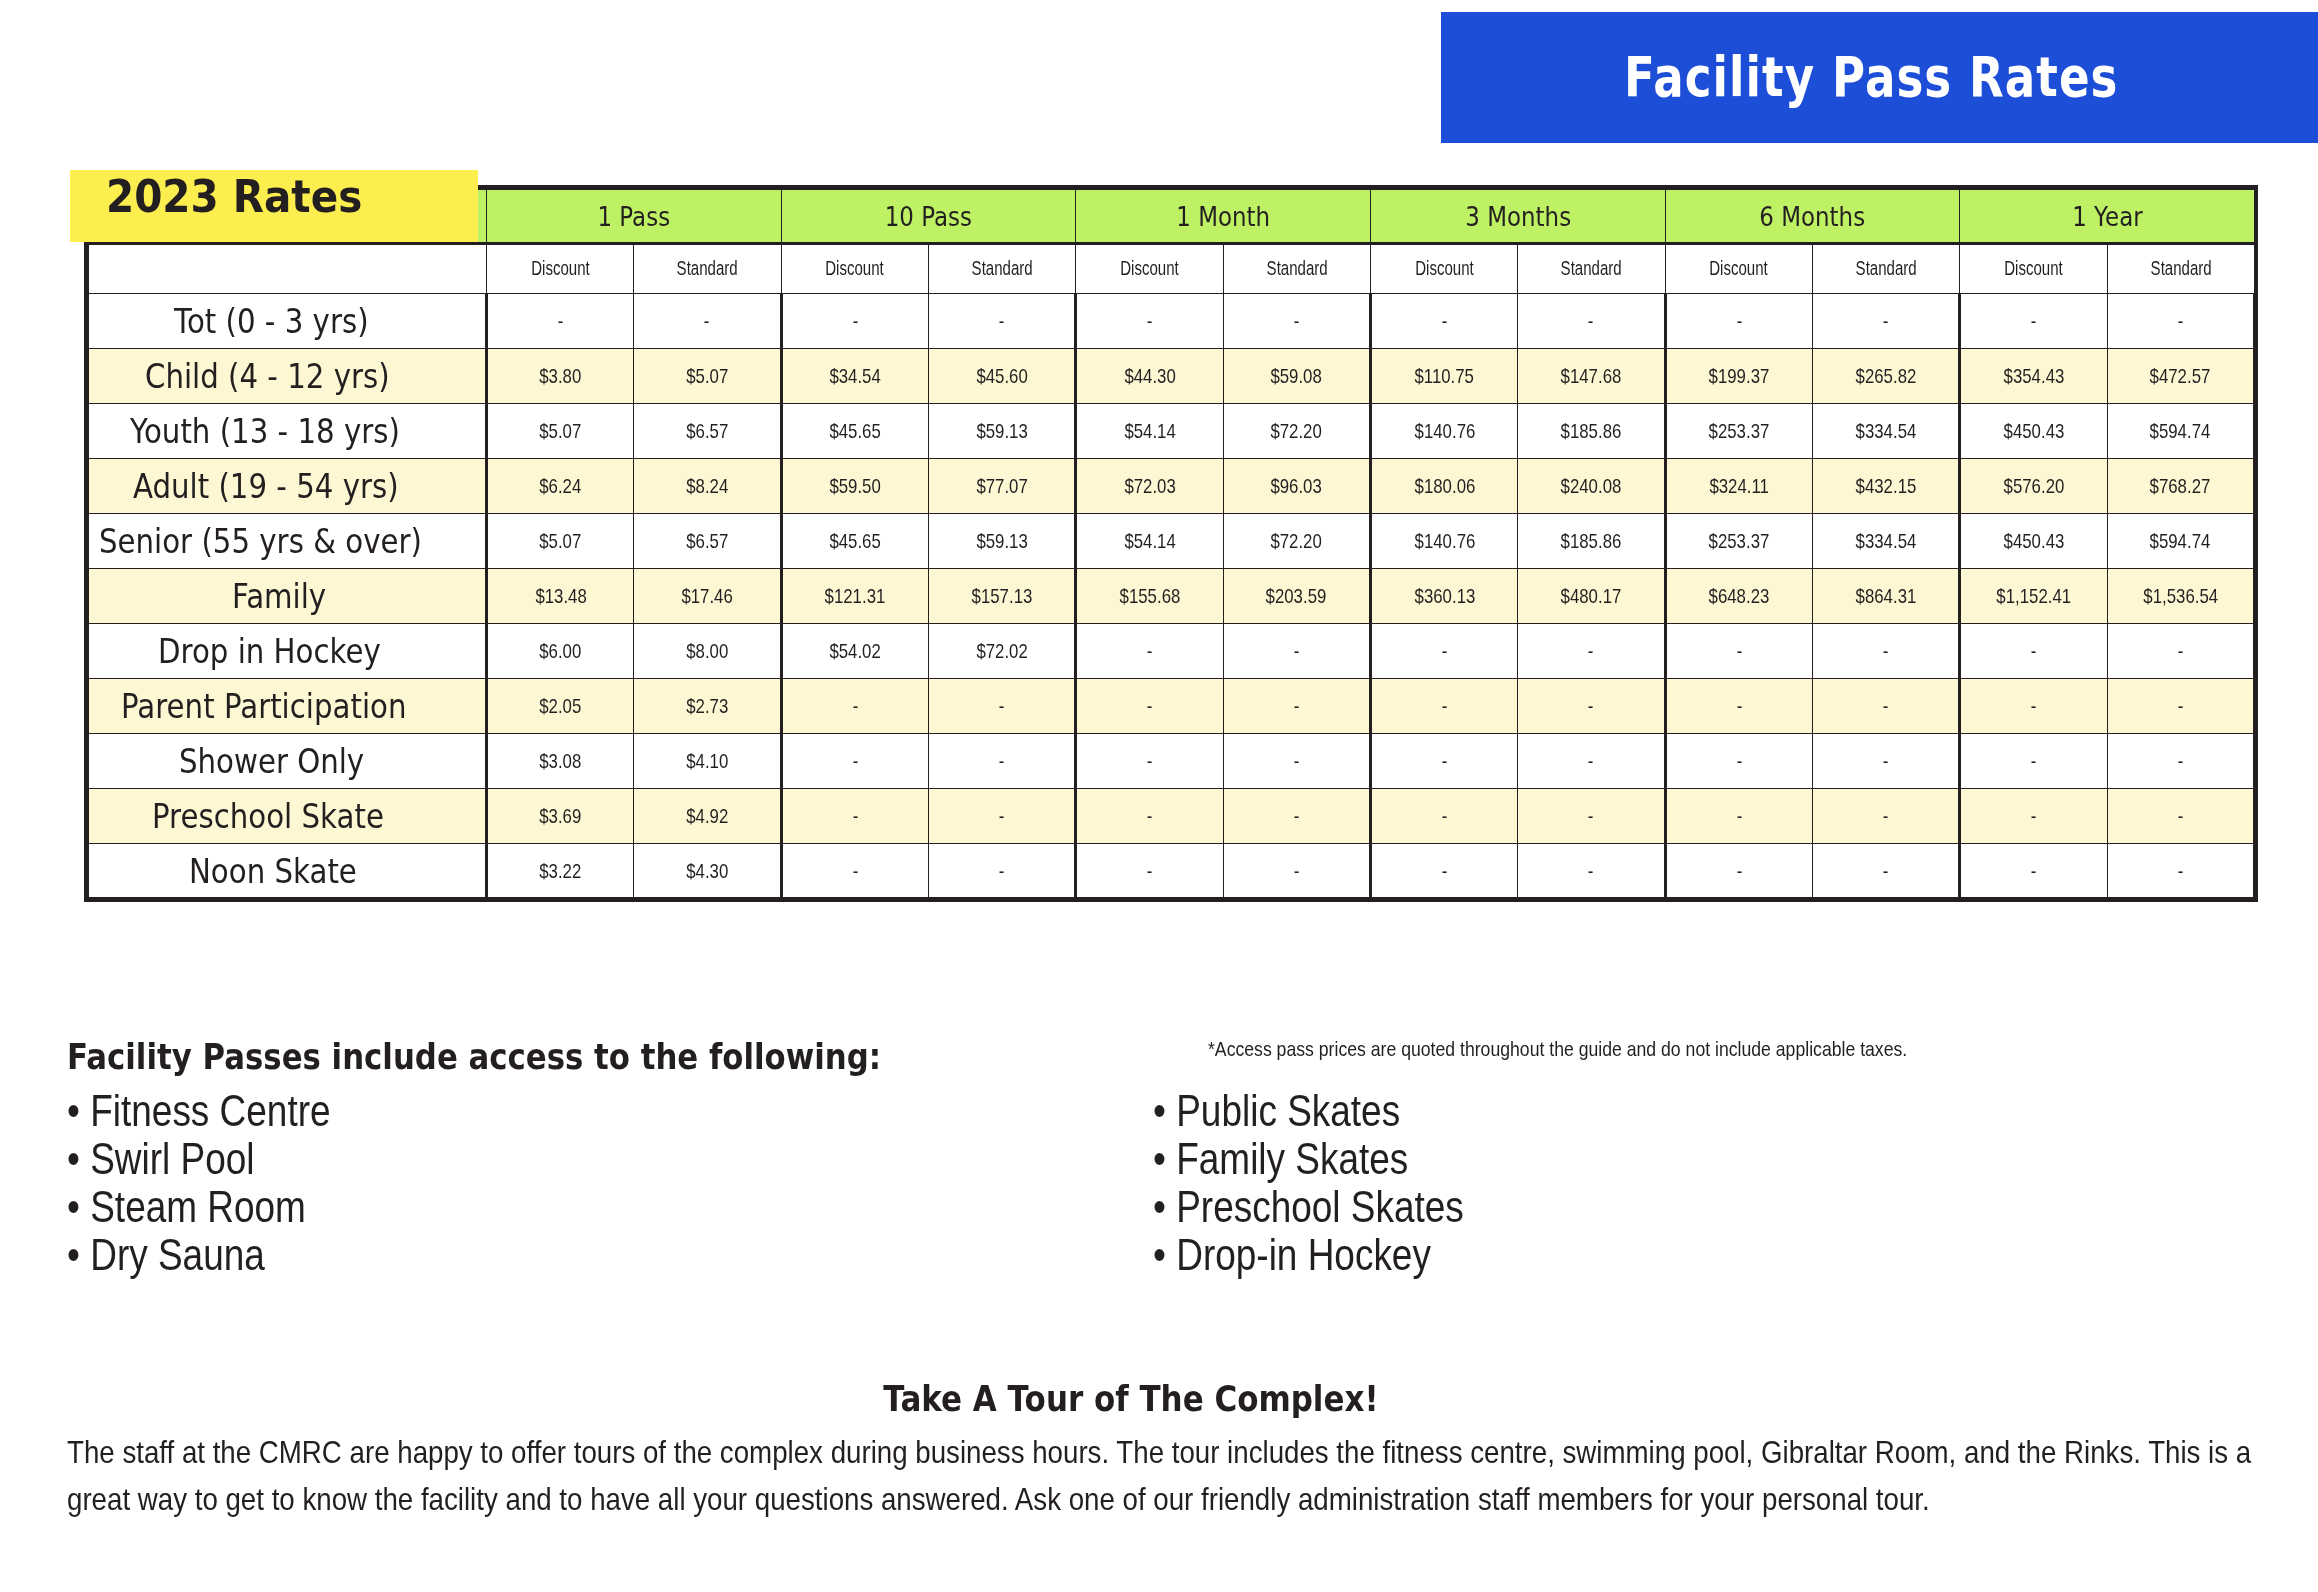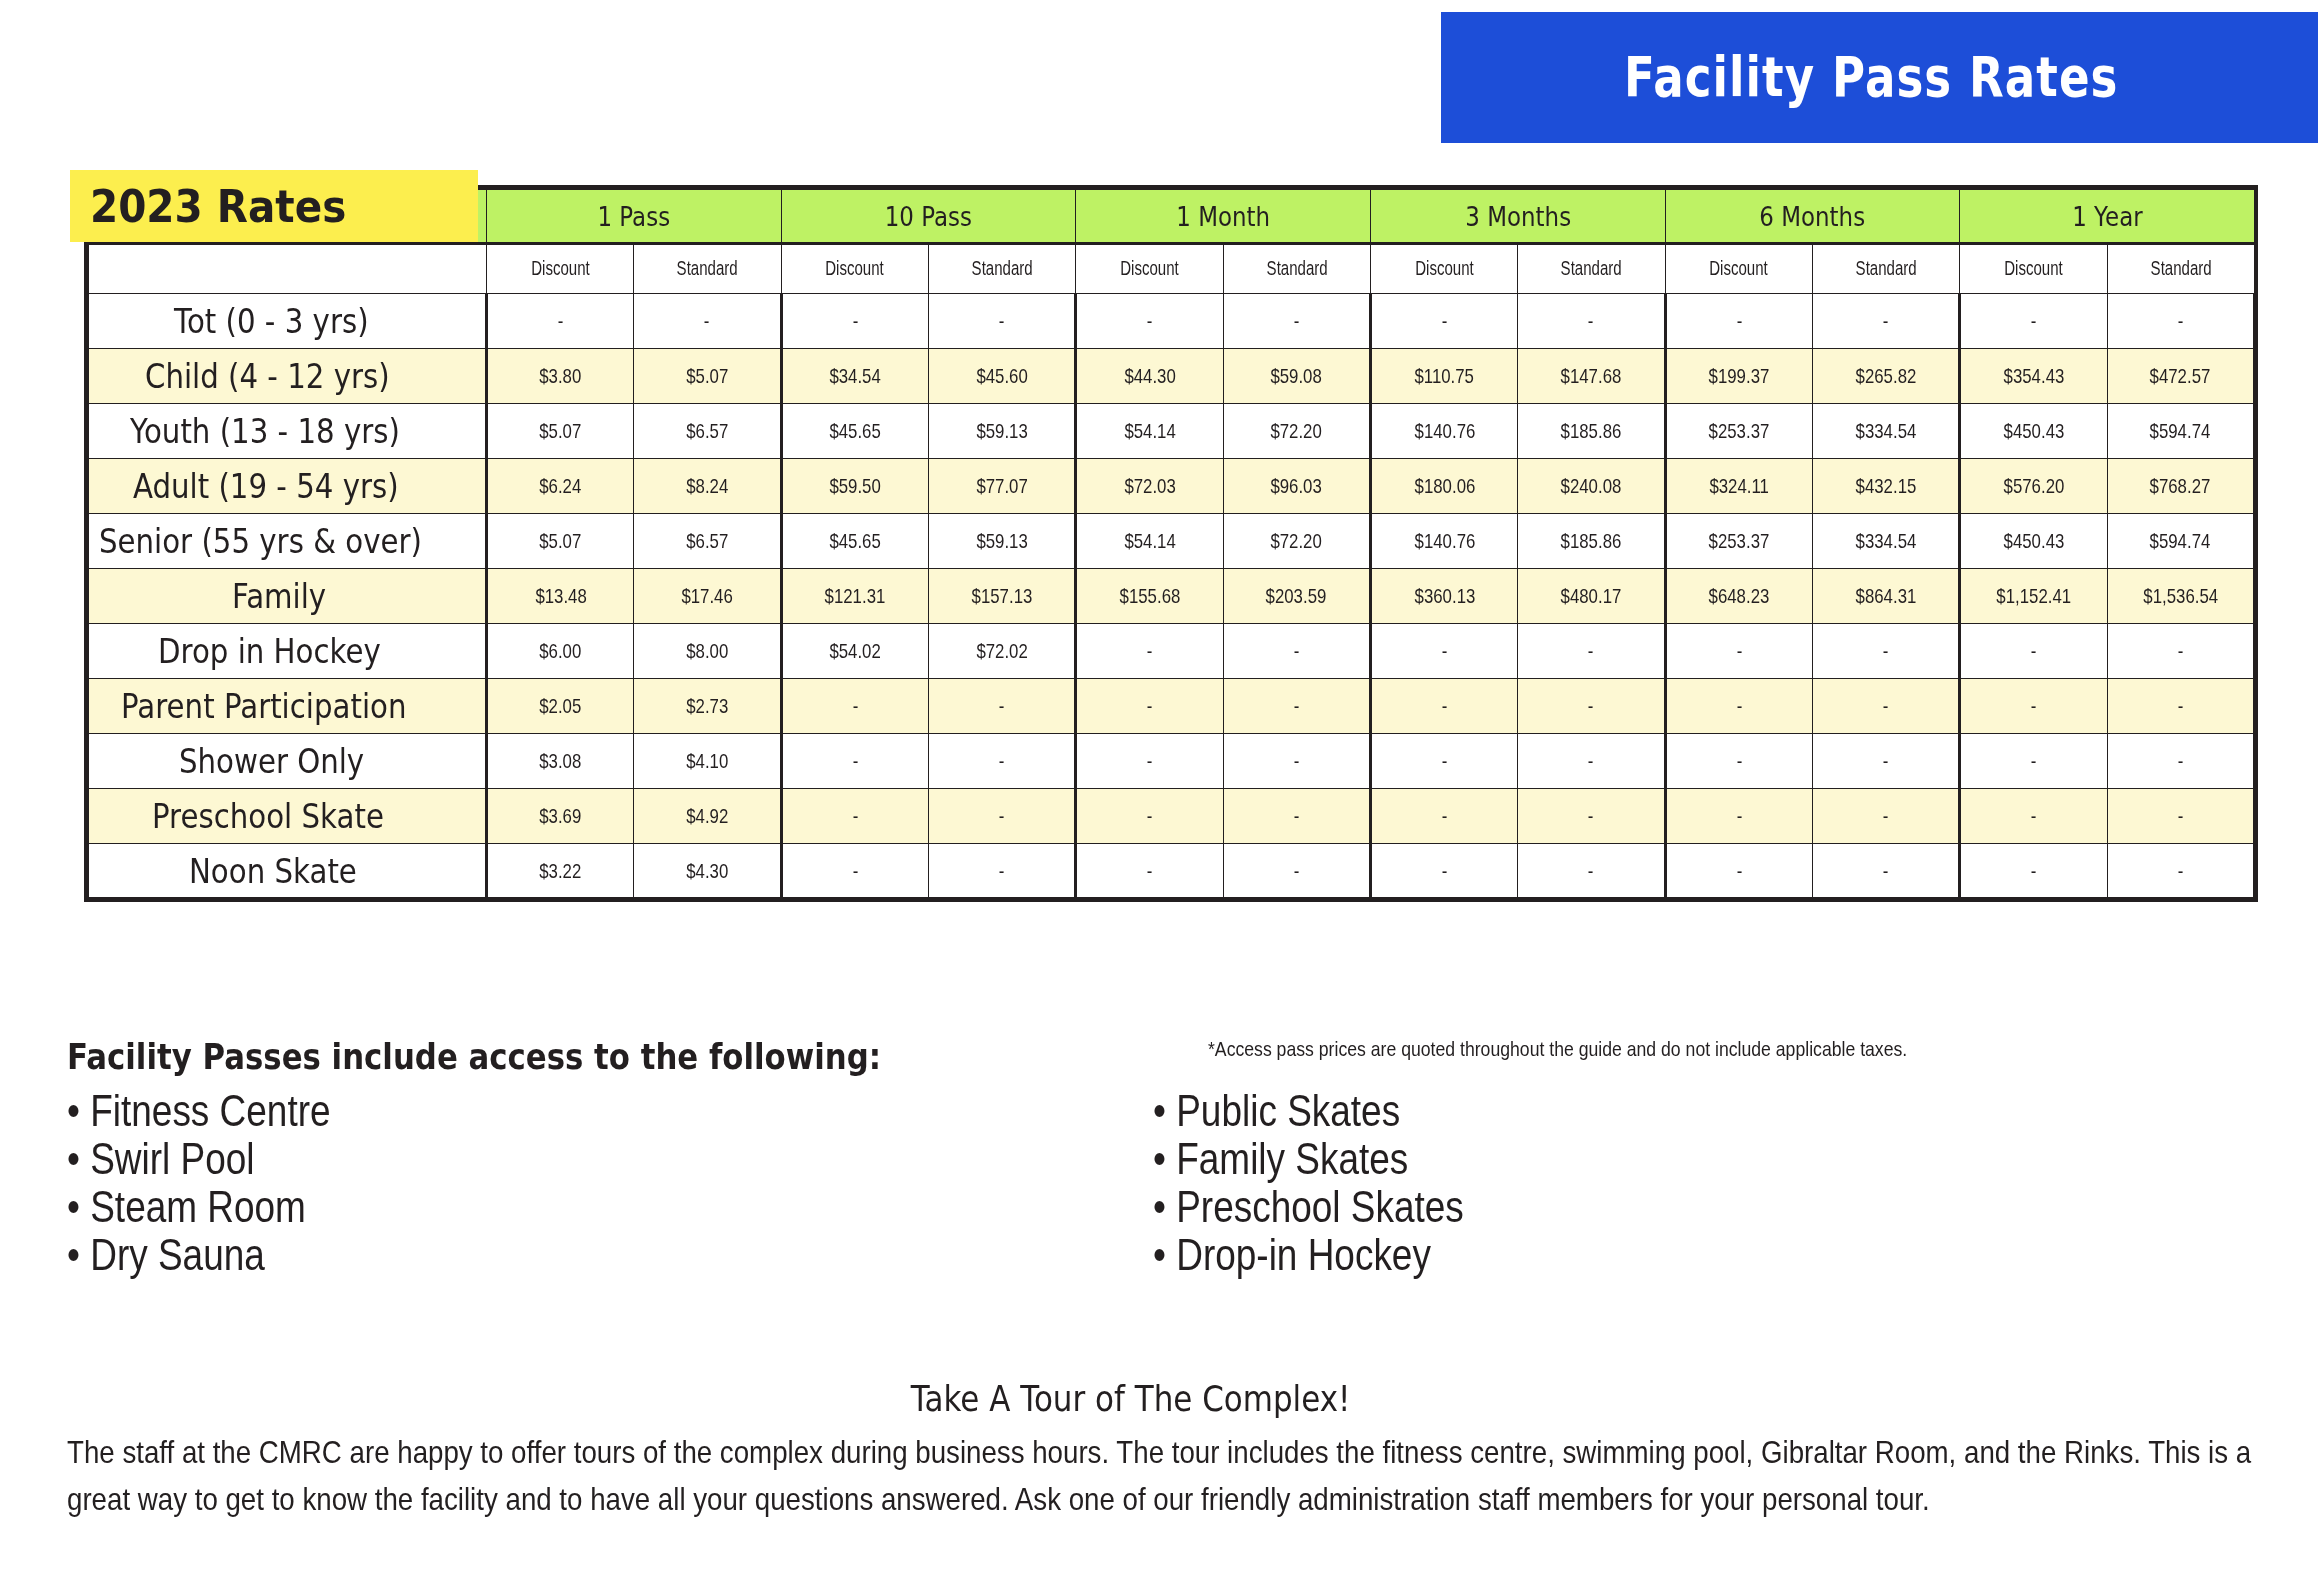--- a/index.html
+++ b/index.html
@@ -120,22 +120,22 @@
   td.grp-sep-left { border-left: 3.9px solid #231f20 !important; }
 
   
   #rates-badge {
     position: absolute;
     left: 70px; top: 170px;
     width: 408px; height: 72px;
     background: #fcee4e;
     z-index: 5;
     display: flex;
-    align-items: center;
-    padding-left: 20px;
+    align-items: flex-start;
+    padding-left: 36px;
   }
   #rates-badge .badge-text {
     font-family: "DejaVu Sans", sans-serif;
     font-weight: bold;
     font-size: 45px;
     color: #231f20;
     transform: scaleX(0.9);
     transform-origin: left center;
     white-space: nowrap;
   }
@@ -186,21 +186,21 @@
     transform-origin: left center;
   }
 
   
   #tour-heading {
     position: absolute;
     left: 0; top: 1378px;
     width: 2262px;
     text-align: center;
     font-family: "DejaVu Sans", sans-serif;
-    font-weight: normal;
+    font-weight: bold;
     font-size: 36px;
   }
   #tour-heading .th {
     display: inline-block;
     transform: scaleX(0.86);
   }
   #tour-body {
     position: absolute;
     left: 67px; top: 1429px;
     width: 2190px;

